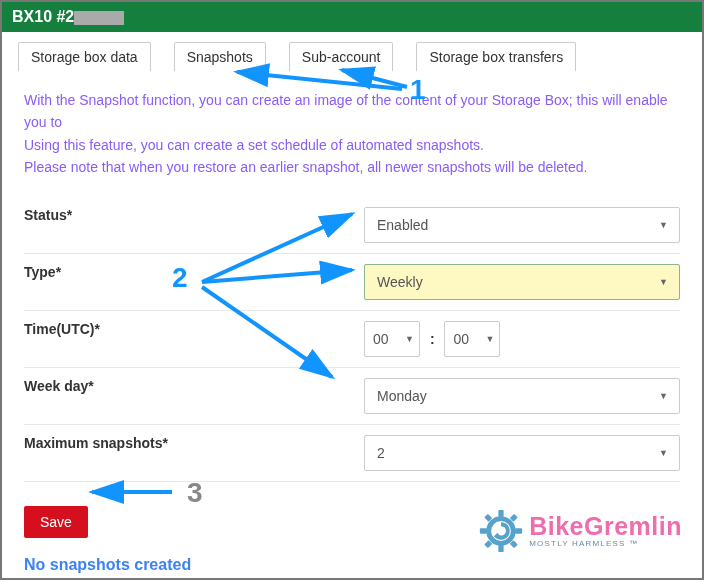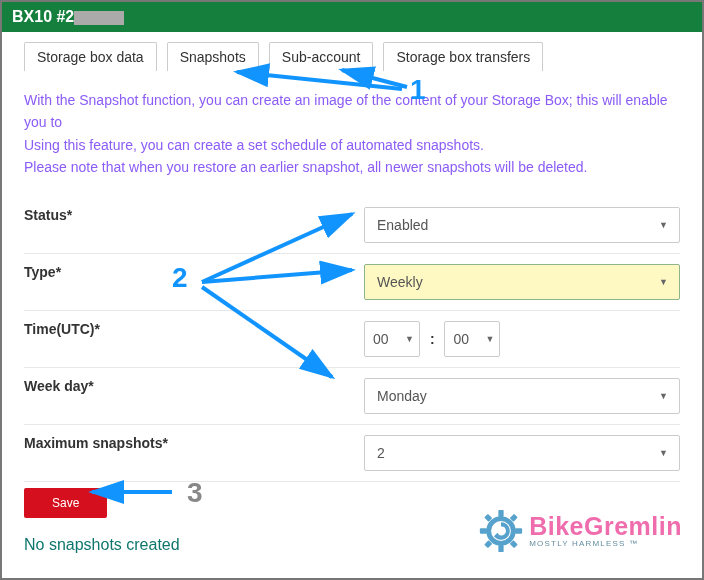--- a/index.html
+++ b/index.html
@@ -1,37 +1,37 @@
 <!DOCTYPE html>
 <html><head>
 <meta charset="utf-8">
 <style>
   * { box-sizing: border-box; margin: 0; padding: 0; }
   body { font-family: Arial, Helvetica, sans-serif; background: #fff; color: #333; }
   .wrap { width: 704px; height: 580px; border: 2px solid #777; position: relative; overflow: hidden; }
   .header { background: #15803d; color: #fff; font-size: 16px; font-weight: bold; padding: 6px 10px; }
   .header .obscured { display: inline-block; width: 50px; height: 14px; background: #aaa; vertical-align: middle; }
-  .tabs { display: flex; gap: 10px; padding: 10px 10px 0 22px; align-items: center; }
+  .tabs { display: flex; gap: 23px; padding: 10px 10px 0 16px; align-items: center; }
   .tab { border: 1px solid #ccc; border-bottom: none; padding: 6px 12px; font-size: 14px; color: #333; background: #fff; border-radius: 2px 2px 0 0; cursor: pointer; white-space: nowrap; }
   .tab.active { background: #fff; }
   .content { padding: 18px 22px 10px 22px; font-size: 14px; color: #333; }
   .desc { line-height: 1.6; color: #8b5cf6; margin-bottom: 18px; }
   .row { display: flex; align-items: flex-start; border-bottom: 1px solid #e8e8e8; padding: 10px 0; }
   .rowlabel { width: 340px; font-weight: bold; font-size: 14px; color: #333; }
   .rowctrl { flex: 1; }
   .sel { width: 100%; height: 36px; border: 1px solid #ccc; border-radius: 2px; background: #fff; font-size: 14px; color: #555; padding: 0 28px 0 12px; appearance: none; position: relative; }
   .sel.green { border-color: #8db48c; background: #fef9c3; }
   .selwrap { position: relative; }
   .selwrap::after { content: "▼"; position: absolute; right: 12px; top: 50%; transform: translateY(-50%); font-size: 9px; color: #666; pointer-events: none; }
   .selwrap.small { display: inline-block; width: 56px; }
   .selwrap.small .sel { width: 56px; padding-left: 8px; padding-right: 18px; }
   .selwrap.small::after { right: 6px; }
   .colon { margin: 0 6px; font-weight: bold; }
-  .btn-save { background: #d50f1d; color: #fff; border: none; padding: 8px 28px; font-size: 12px; border-radius: 2px; cursor: pointer; margin-top: 6px; }
-  .nosnap { font-weight: normal; font-size: 16px; color: #0f766e; margin-top: 18px; }
+  .btn-save { background: #d50f1d; color: #fff; border: none; padding: 8px 16px; font-size: 14px; border-radius: 2px; cursor: pointer; margin-top: 24px; }
+  .nosnap { font-weight: bold; font-size: 16px; color: #3b82f6; margin-top: 18px; }
 
   .logo { position: absolute; right: 20px; bottom: 25px; display: flex; align-items: center; gap: 6px; opacity: .8; }
   .logo-txt1 { font-family: Impact, Arial, sans-serif; font-weight: 700; font-size: 25px; color: #ec4899; letter-spacing: .5px; line-height: 1; }
   .logo-txt2 { font-size: 8px; color: #3b6f86; letter-spacing: 1.2px; }
   .gear { width: 44px; height: 44px; color: #2d8bc0; }
 
   .anno { position: absolute; pointer-events: none; color: #1294ff; font-family: Arial; font-weight: bold; }
   .anno-num { font-size: 28px; }
 </style>
 </head>

